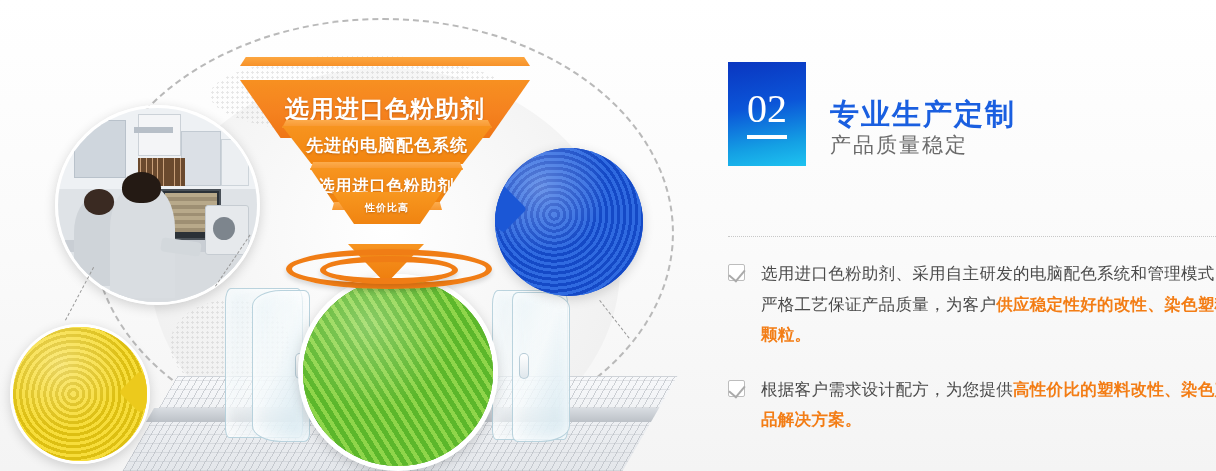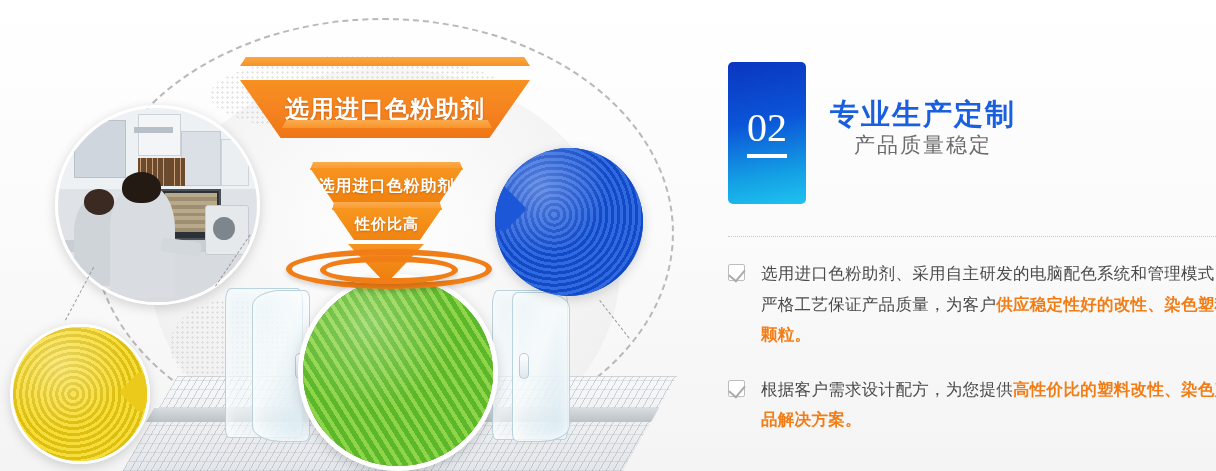--- a/index.html
+++ b/index.html
@@ -110,21 +110,21 @@
     left:310px; top:168px; width:153px; height:36px; font-size:16px;
     background: linear-gradient(180deg,#f7951f 0%, #f0810d 100%);
     clip-path: polygon(0 0, 100% 0, 84% 100%, 16% 100%);
   }
   #fl2-top{
     position:absolute; left:310px; top:162px; width:153px; height:8px;
     background:linear-gradient(180deg,#fcac4d,#f7962d);
     clip-path: polygon(2% 0, 98% 0, 100% 100%, 0 100%);
   }
   #fl3 {
-    left:332px; top:208px; width:110px; height:32px; font-size:15px;
+    left:332px; top:192px; width:110px; height:32px; font-size:10px;
     background: linear-gradient(180deg,#f8971f 0%, #f08411 100%);
     clip-path: polygon(0 0, 100% 0, 80% 100%, 20% 100%);
   }
   #fl3-top{
     position:absolute; left:332px; top:202px; width:110px; height:8px;
     background:linear-gradient(180deg,#fcad50,#f7972f);
     clip-path: polygon(2% 0, 98% 0, 100% 100%, 0 100%);
   }
   #fl-tip {
     position:absolute; left:348px; top:244px; width:76px; height:40px;
@@ -236,31 +236,31 @@
   
   #content{
     position:absolute; left:710px; top:0; width:506px; height:471px;
     padding:0;
   }
   #header-row{
     position:absolute; left:18px; top:62px;
     display:flex; align-items:flex-start; gap:24px;
   }
   #num-badge{
-    width:78px; height:142px; border-radius:5px;
+    width:78px; height:104px; border-radius:0;
     background: linear-gradient(170deg,#0a36c0 0%, #0b55d8 42%, #14a0e4 78%, #1ec3f0 100%);
     display:flex; align-items:center; justify-content:center;
     flex:0 0 auto;
   }
   #num-badge-text{
     color:#fff; font-size:40px; font-weight:400;
     font-family:"Liberation Serif","DejaVu Serif",serif;
     border-bottom:4px solid #fff; padding-bottom:6px; line-height:1;
   }
-  #titles{ padding-top:36px;text-align:center; }
+  #titles{ padding-top:36px; }
   #main-title{
     color:#1a5fe0; font-size:29px; font-weight:bold; letter-spacing:2px;
     line-height:1.15; white-space:nowrap;
   }
   #sub-title{
     color:#6b6b6b; font-size:21px; letter-spacing:2px; 
     white-space:nowrap;
   }
   #divider{
     position:absolute; left:18px; top:236px; width:1198px; height:0;
@@ -340,20 +340,21 @@
 
     <div class="photo-circle" id="photo-green">
       <div class="bg"></div>
     </div>
 
     <div id="funnel">
       <div id="fl0-top"></div>
       <div class="fl" id="fl0">选用进口色粉助剂</div>
 
       <div id="fl1-top"></div>
+      <div class="fl" id="fl1">先进的电脑配色系统</div>
 
       <div id="fl2-top"></div>
       <div class="fl" id="fl2">选用进口色粉助剂</div>
 
       <div id="fl3-top"></div>
       <div class="fl" id="fl3">性价比高</div>
 
       <div id="fl-tip"></div>
       <div class="ring" id="ring-outer"></div>
       <div class="ring" id="ring-inner"></div>

